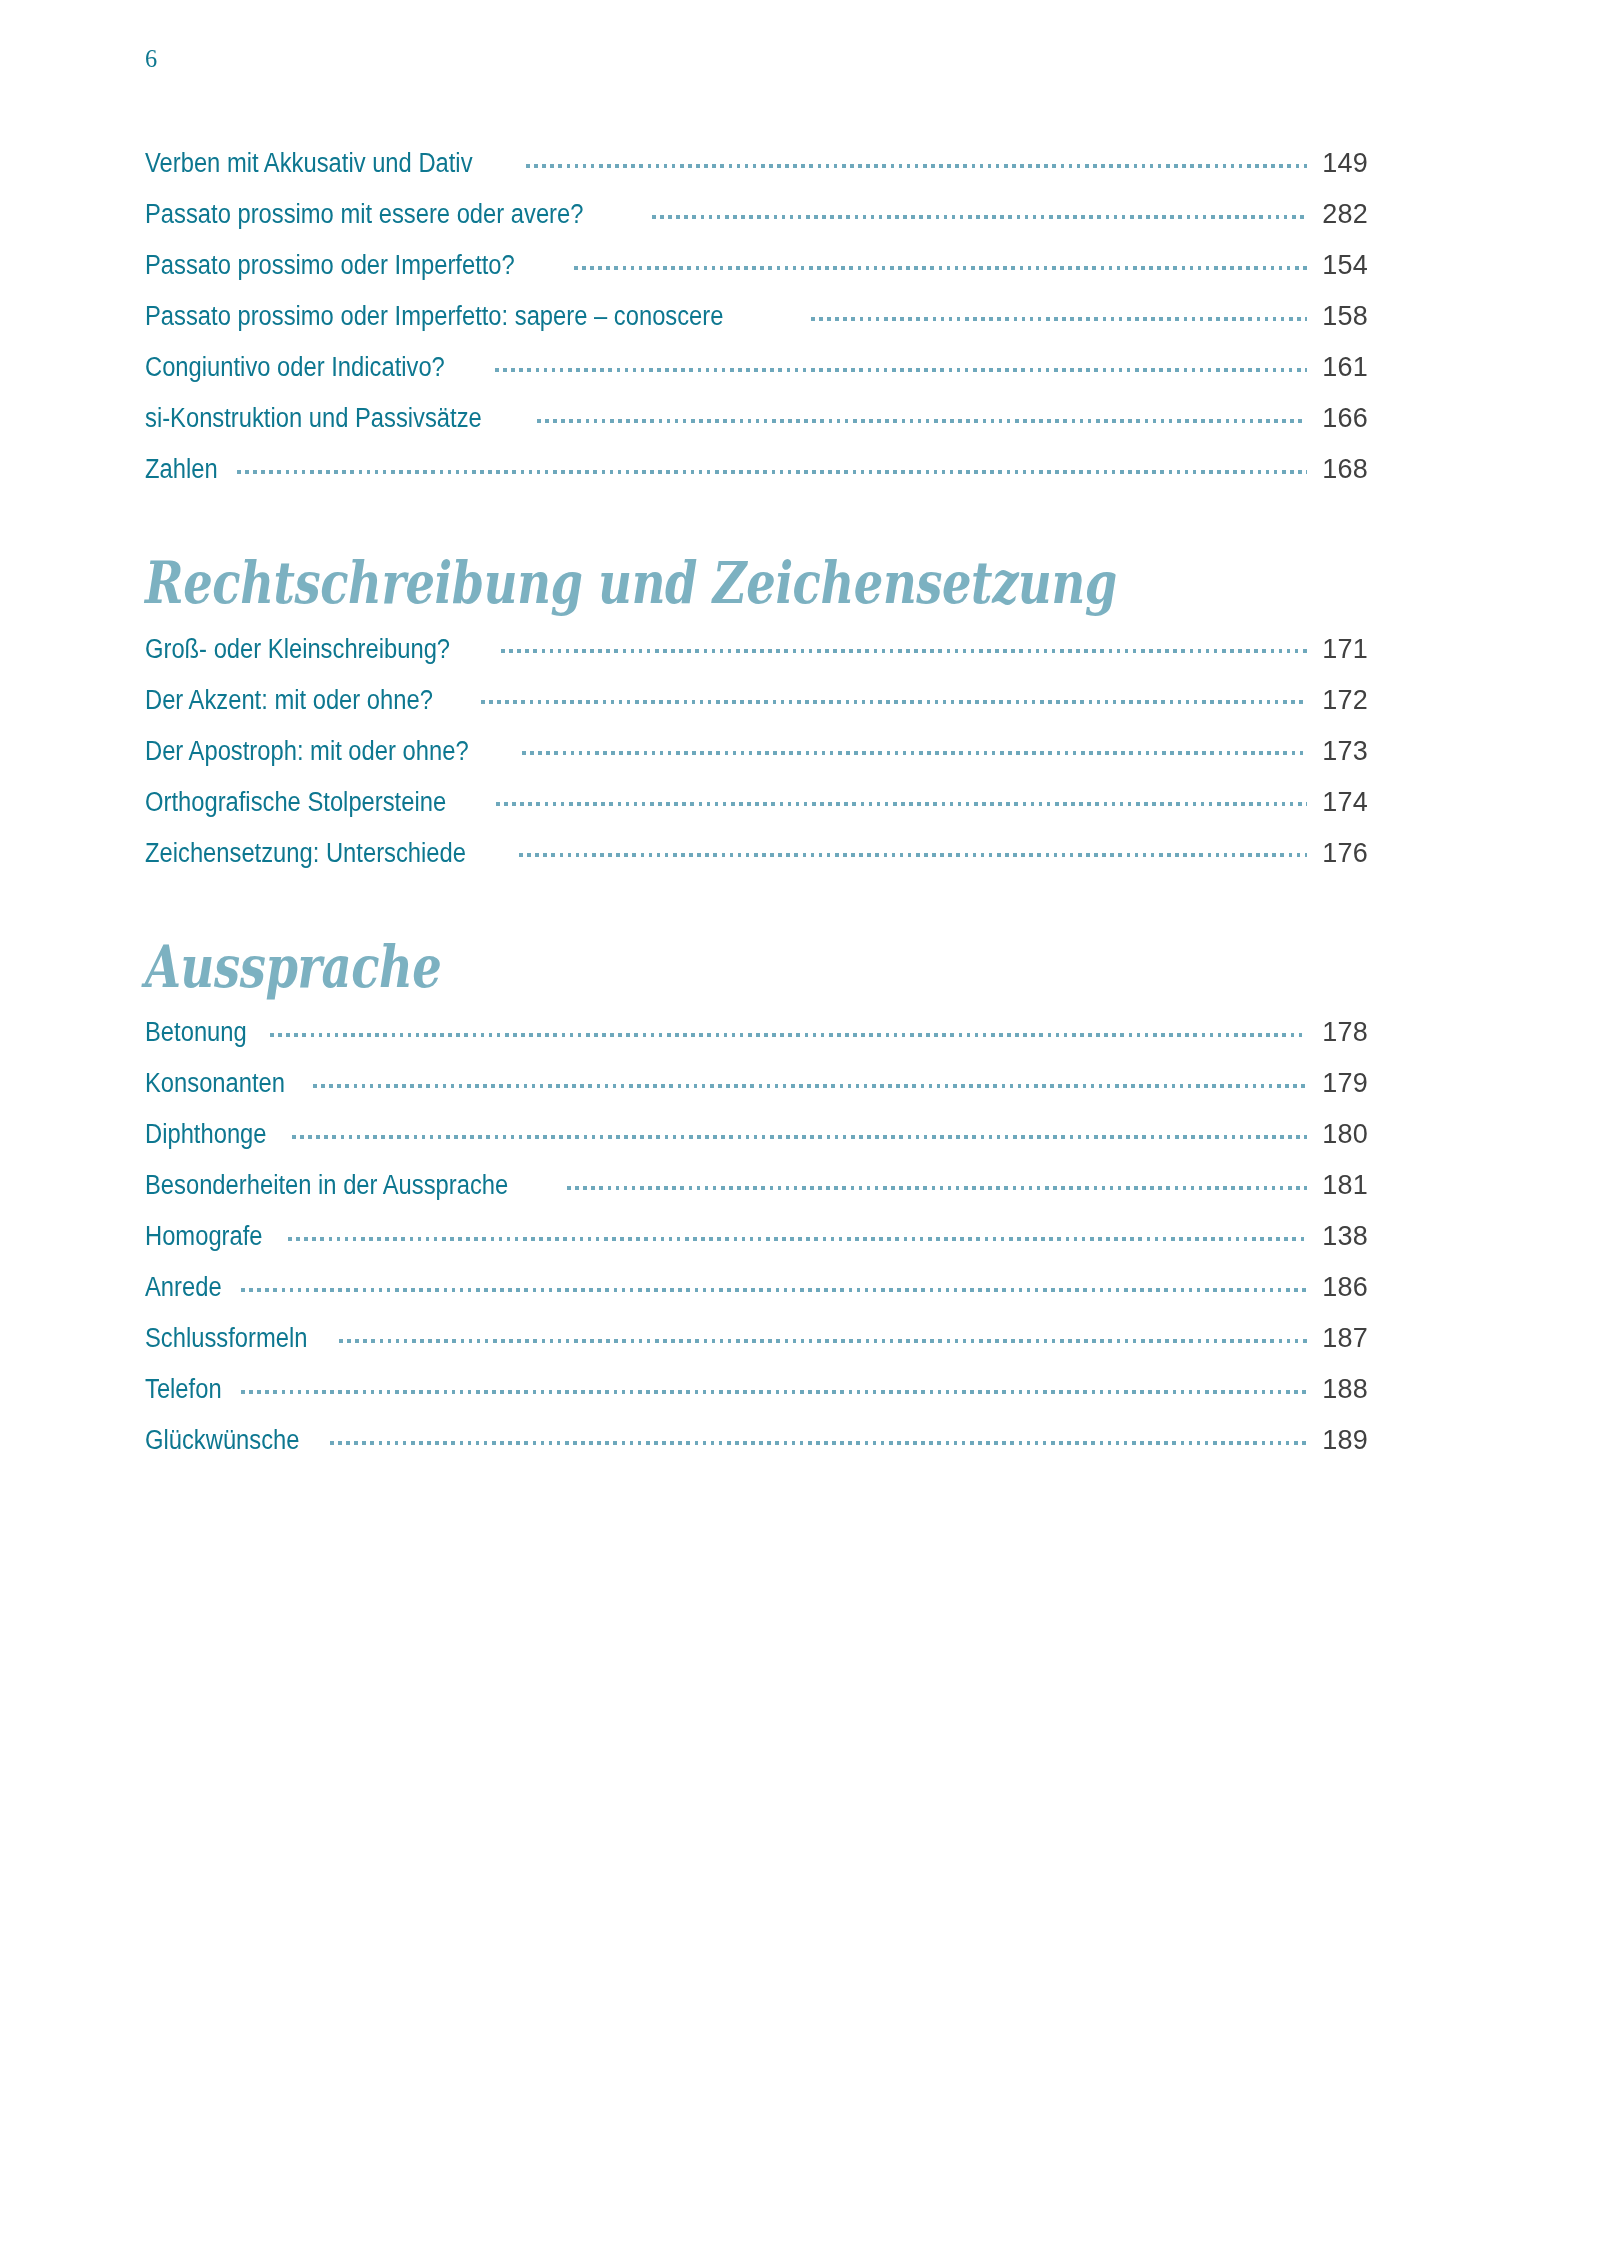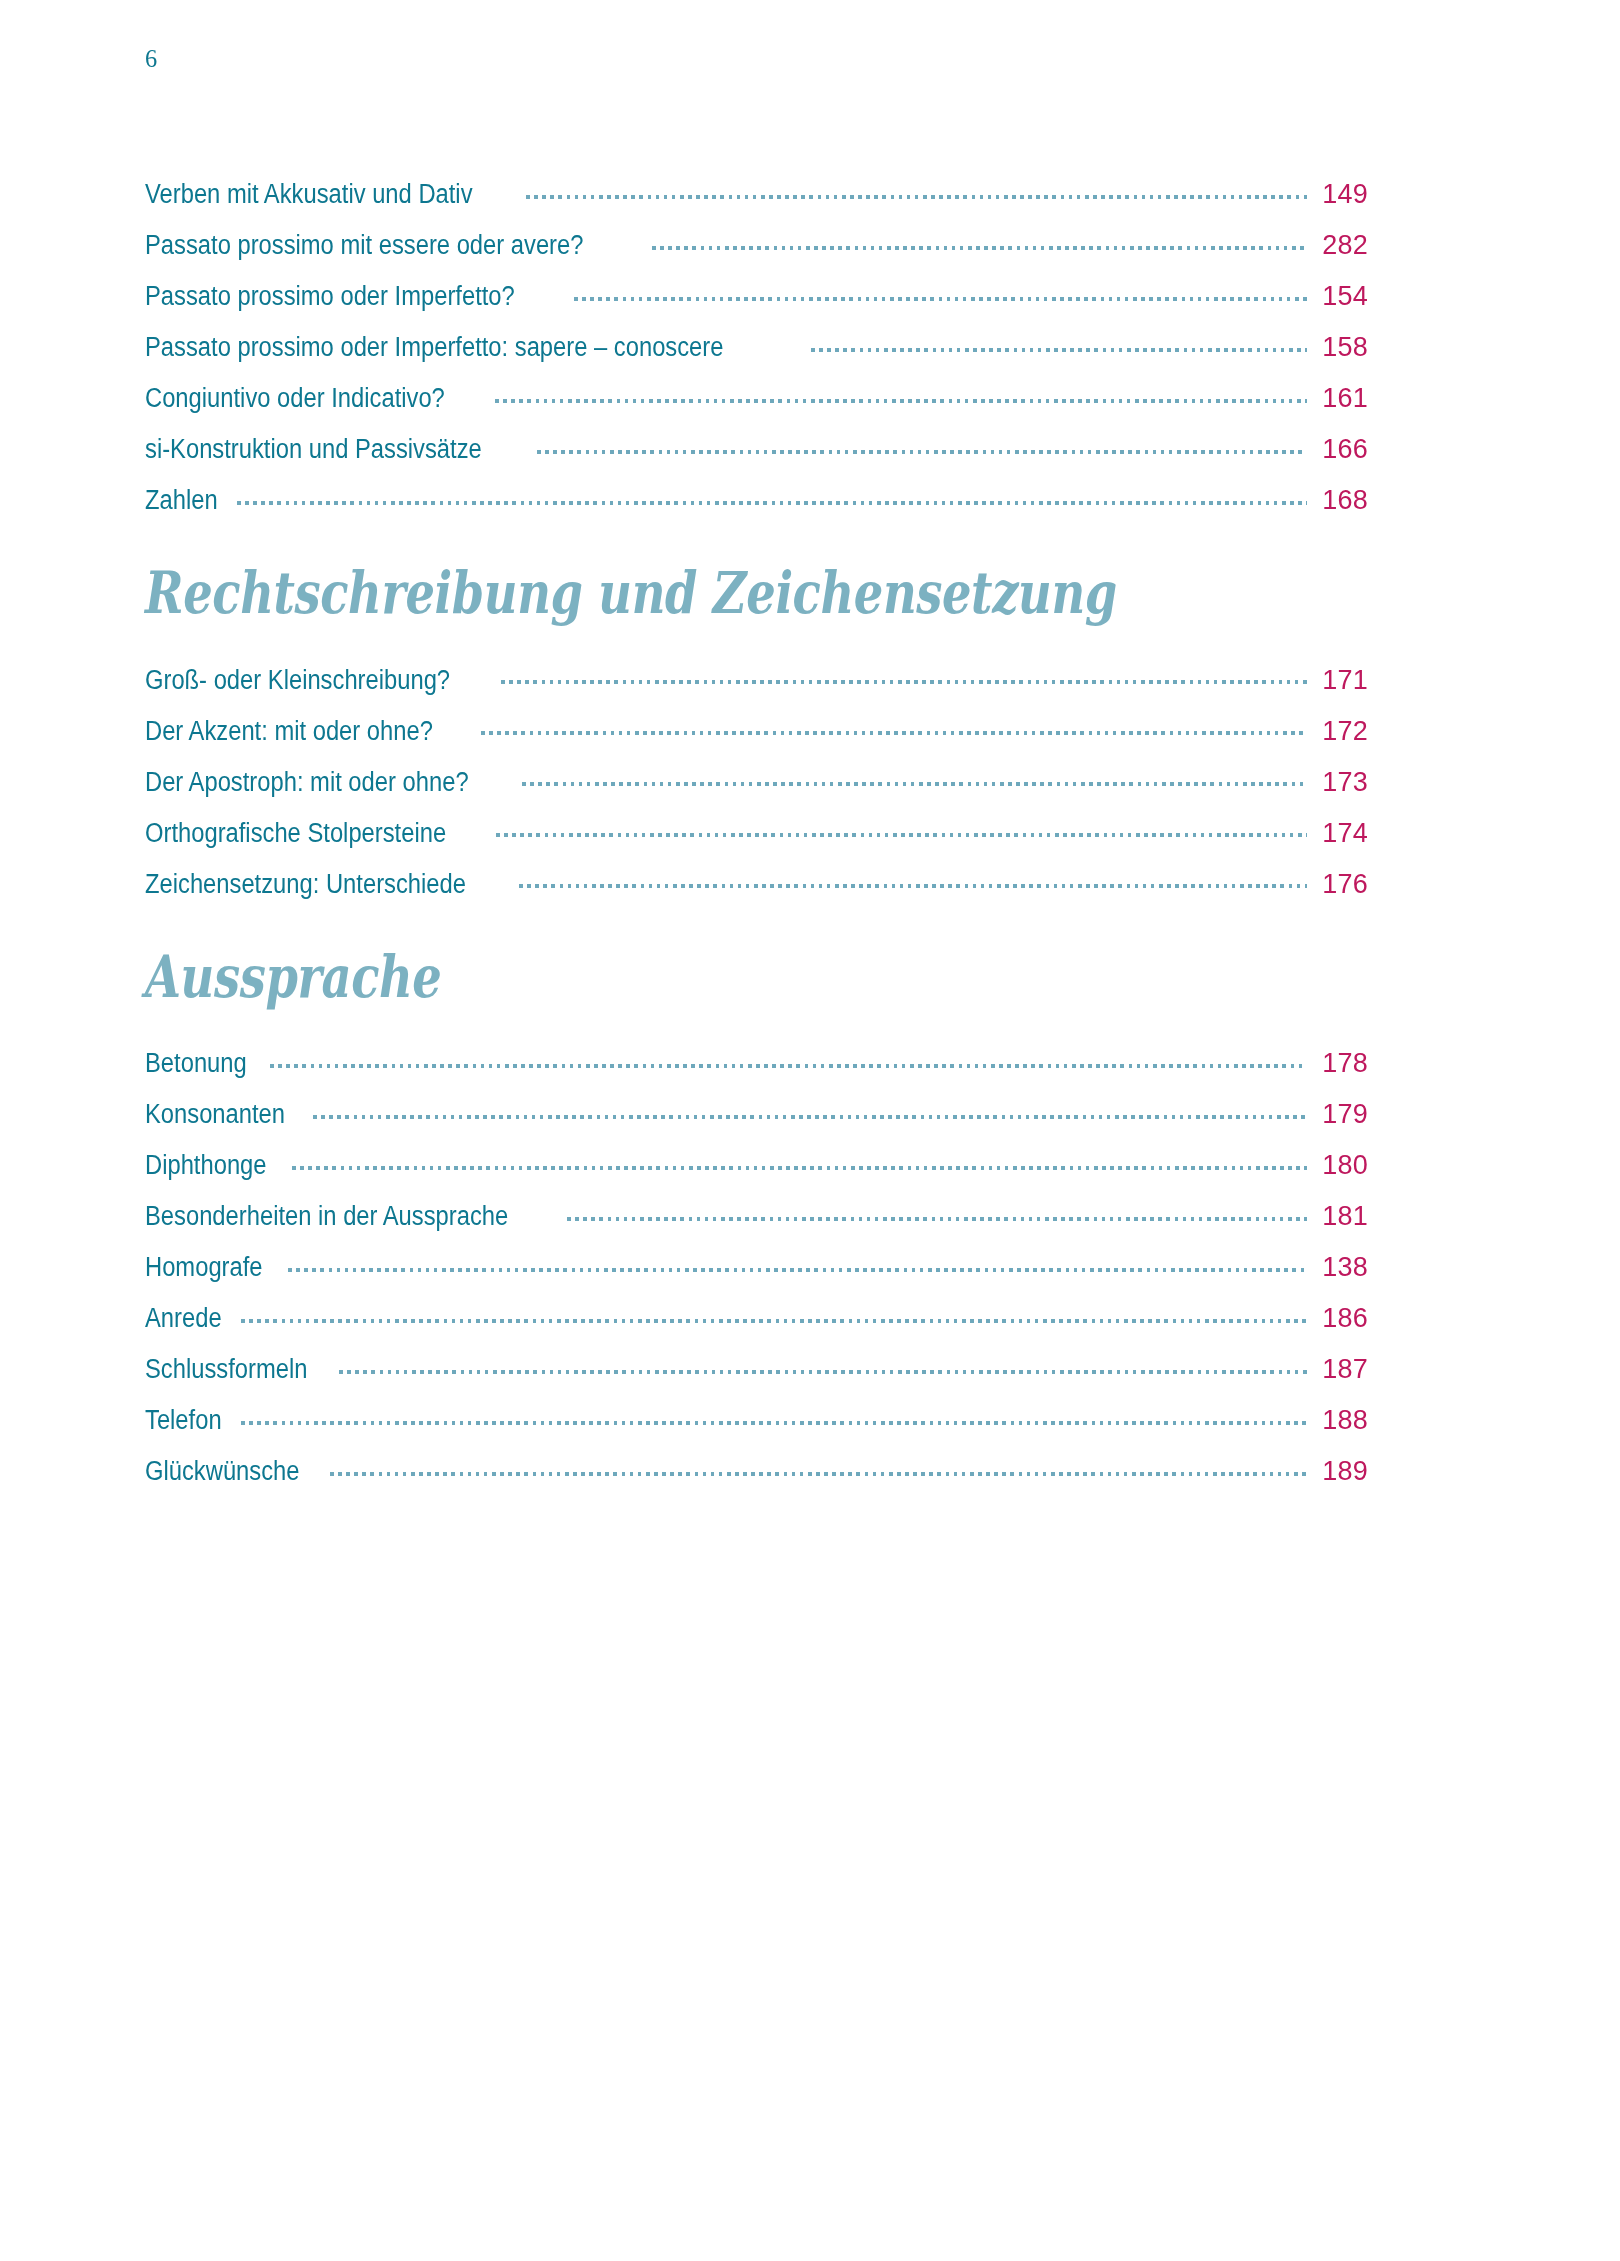--- a/index.html
+++ b/index.html
@@ -28,21 +28,21 @@
     font-size: 24.4px;
     color: #0d7790;
     letter-spacing: 0.5px;
     line-height: 1;
   }
 
   
   .content {
     position: absolute;
     left: 145px;
-    top: 160px;
+    top: 150px;
     width: 1223px;
   }
 
   
   .section-heading {
     font-family: "DejaVu Serif", "Liberation Serif", serif;
     font-style: italic;
     font-weight: 700;
     color: #7cb1c1;
     font-size: 58px;
@@ -104,29 +104,28 @@
     background-image: repeating-linear-gradient(
       to right,
       #6ea8bc 0px,
       #6ea8bc 3.6px,
       rgba(255,255,255,0) 3.6px,
       rgba(255,255,255,0) 8.1px
     );
   }
 
   .toc-page {
-    color: #be185d;
+    color: #404040;
     font-size: 27px;
     line-height: 1;
     flex: 0 0 auto;
     text-align: right;
     min-width: 52px;
     font-weight: 400;
     letter-spacing: 0.2px;
-    margin-top: 21px;
   }
 </style>
 </head>
 <body>
 
 <div class="page">
 
   <div class="folio">6</div>
 
   <div class="content">

